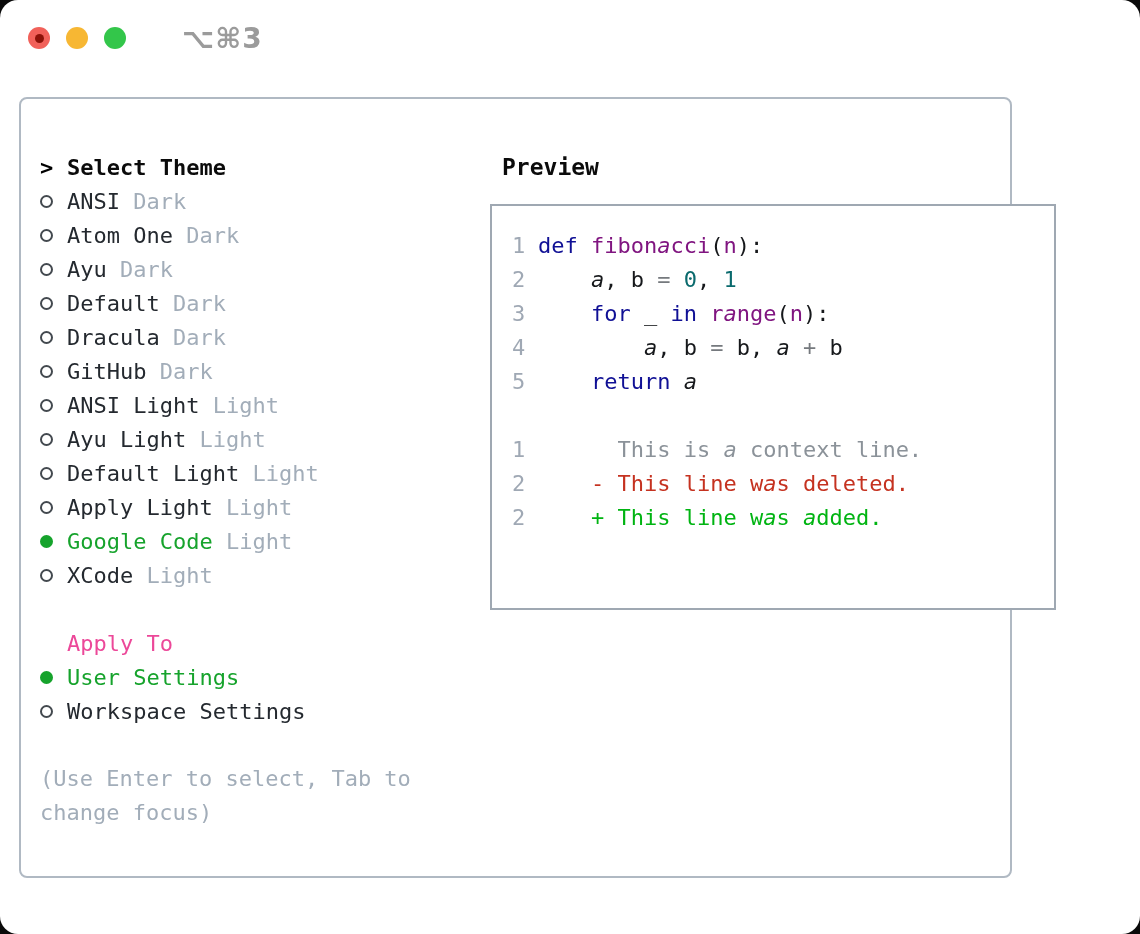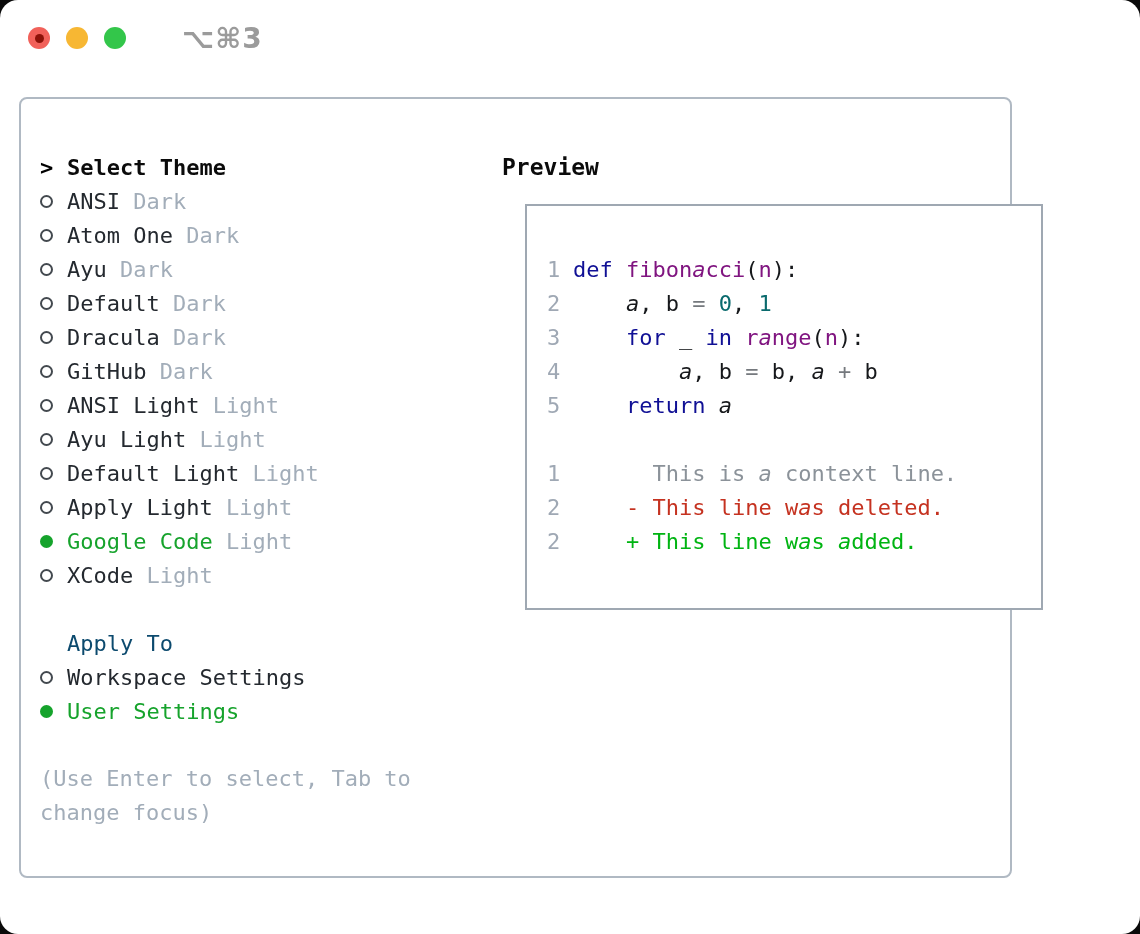--- a/index.html
+++ b/index.html
@@ -39,35 +39,35 @@
   .left-col{position:absolute;left:19px;top:51px;font-size:22px;color:var(--text);}
   .row{display:flex;align-items:center;height:34px;white-space:pre;}
   .bullet-slot{width:27px;display:flex;align-items:center;flex:0 0 27px;}
   .radio{
     width:13px;height:13px;border-radius:50%;
     border:2px solid #43494f;box-sizing:border-box;
   }
   .radio.sel{background:var(--accent-green);border-color:var(--accent-green);}
   .cursor{font-weight:bold;color:#000;}
   .hdr{font-weight:bold;color:var(--heading);}
-  .plain-hdr{color:#0c4a6e;}
+  .plain-hdr{color:#ec4899;}
   .tname{color:var(--text);}
   .tname.green{color:var(--accent-green);}
   .muted{color:var(--muted);}
   .spacer{height:34px;}
   .hint{height:34px;line-height:34px;color:var(--muted);white-space:pre;}
   
   .preview-label{
     position:absolute;left:481px;top:51px;height:34px;line-height:34px;
     font-weight:bold;font-size:23px;color:var(--heading);
   }
   .preview-box{
-    position:absolute;left:504px;top:105px;width:518px;height:406px;
+    position:absolute;left:469px;top:105px;width:566px;height:406px;
     box-sizing:border-box;border:2px solid var(--preview-border);
-    padding:47px 0 0 20px;background:#fff;
+    padding:23px 0 0 20px;background:#fff;
   }
   .codeline{white-space:pre;height:34px;line-height:34px;font-size:22px;}
   .gutter{display:inline-block;width:26px;color:var(--gutter);}
   .tok.pln{color:#16181b;}
   .tok.kw{color:var(--keyword-blue);}
   .tok.fn{color:var(--function-purple);}
   .tok.lit{color:var(--literal-teal);}
   .tok.op{color:var(--operator-gray);}
   .tok.ctx{color:var(--context-gray);}
   .tok.del{color:var(--diff-deleted);}
@@ -110,22 +110,22 @@
         </div>
 
       <div class="spacer"></div>
 
       <div class="row">
         <span class="bullet-slot"></span>
         <span class="plain-hdr">Apply To</span>
       </div>
 
       <div id="apply-list">
+          <div class="row"><span class="bullet-slot"><span class="radio sel"></span></span><span class="tname green">User Settings</span></div>
           <div class="row"><span class="bullet-slot"><span class="radio"></span></span><span class="tname">Workspace Settings</span></div>
-          <div class="row"><span class="bullet-slot"><span class="radio sel"></span></span><span class="tname green">User Settings</span></div>
         </div>
 
       <div class="spacer"></div>
 
       <div class="hint">(Use Enter to select, Tab to</div>
       <div class="hint">change focus)</div>
     </div>
 
     <div class="preview-label">Preview</div>
 

